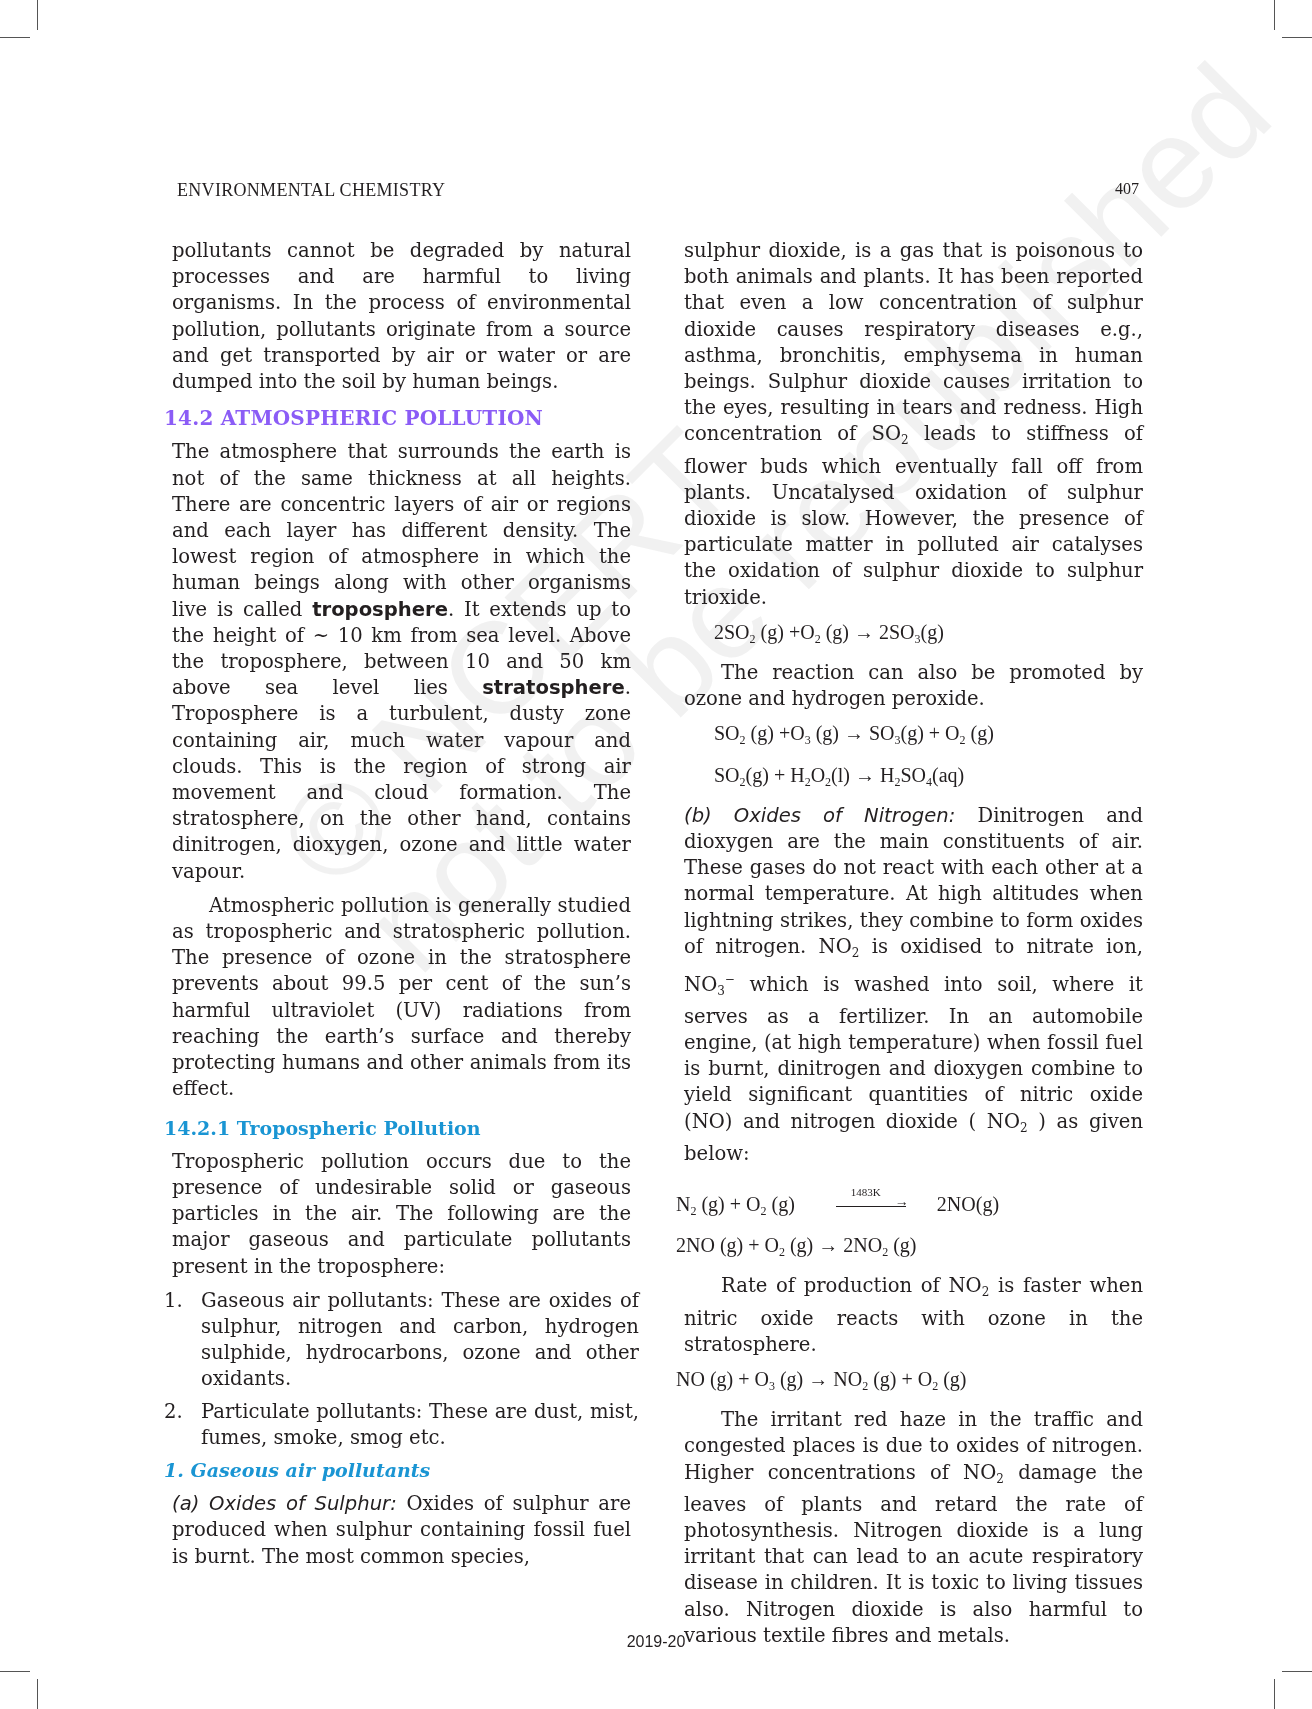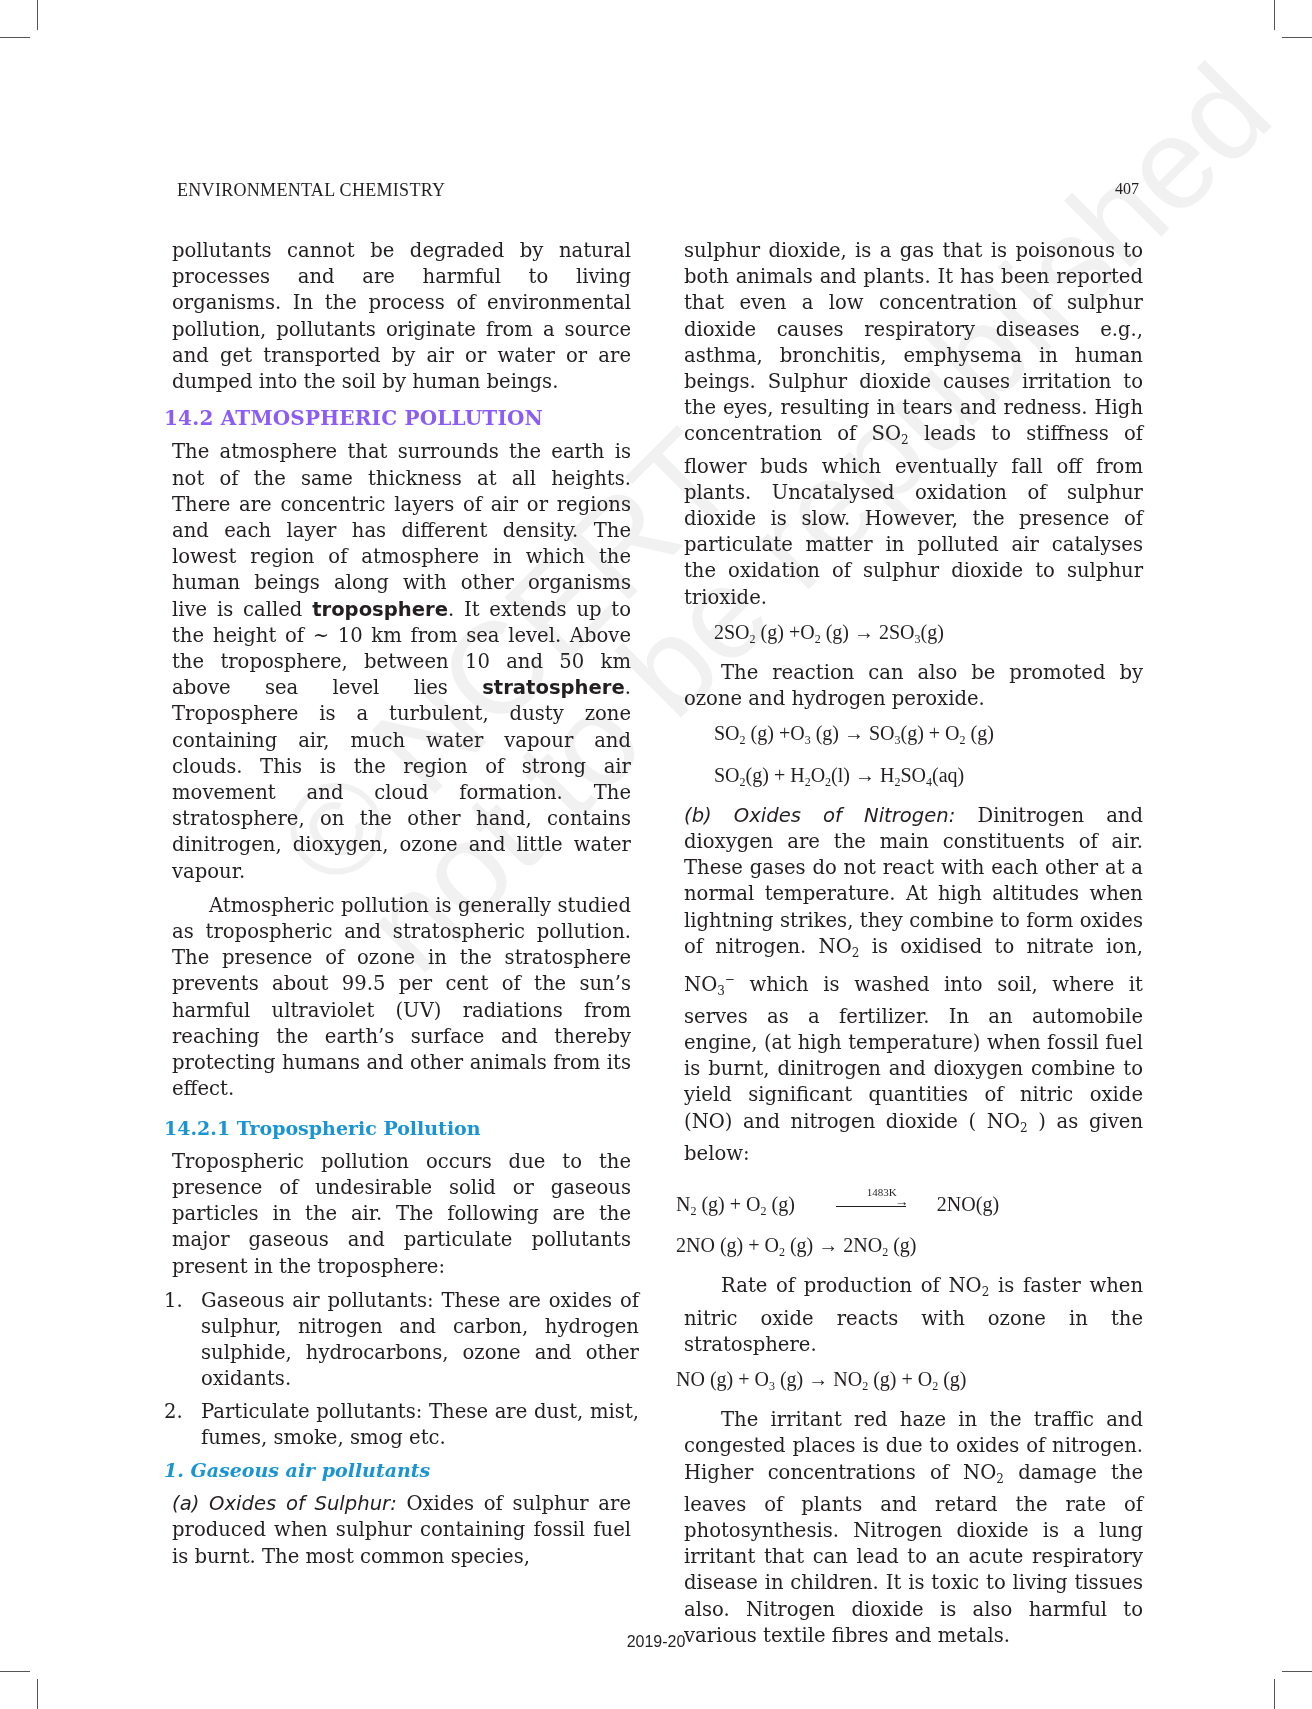--- a/index.html
+++ b/index.html
@@ -20,21 +20,21 @@
   .bold-term { font-weight:bold; font-family:"DejaVu Sans", sans-serif; }
   .run-head { font-weight:normal; font-style:italic; font-family:"DejaVu Sans", sans-serif; }
   ol { margin:6px 0 4px; padding:0; list-style:none; }
   ol li { position:relative; padding-left:37px; text-align:justify; margin-bottom:6px; }
   ol li .num { position:absolute; left:0; }
   .eq { font-family:"Liberation Serif", serif; font-size:20px; margin:8px 0 8px 38px; white-space:nowrap; }
   .eq.noind { margin-left:0; }
   sub { font-size:12px; vertical-align:-4px; }
   sup { font-size:12px; }
   .arrow-label { display:inline-block; position:relative; width:80px; margin:0 26px 0 36px; text-align:center; }
-  .arrow-label .cond { font-size:11px; position:absolute; top:-12px; left:16px; width:70px; text-align:center; }
+  .arrow-label .cond { font-size:11px; position:absolute; top:-12px; left:0; width:70px; text-align:center; }
   .arrow-label .line { display:inline-block; width:70px; border-top:1px solid #231f20; vertical-align:middle; }
   .arrow-label .head { font-size:14px; position:absolute; right:2px; top:-2px; }
   .watermark { position:absolute; left:260px; top:820px; font-family:"Liberation Sans", sans-serif;
                font-size:130px; color:rgba(200,200,200,0.25); transform:rotate(-45deg); transform-origin:left top;
                white-space:nowrap; pointer-events:none; line-height:120px; }
 </style>
 </head>
 <body>
 
 <div class="crop" style="left:37px;top:0;width:1px;height:30px;"></div>

